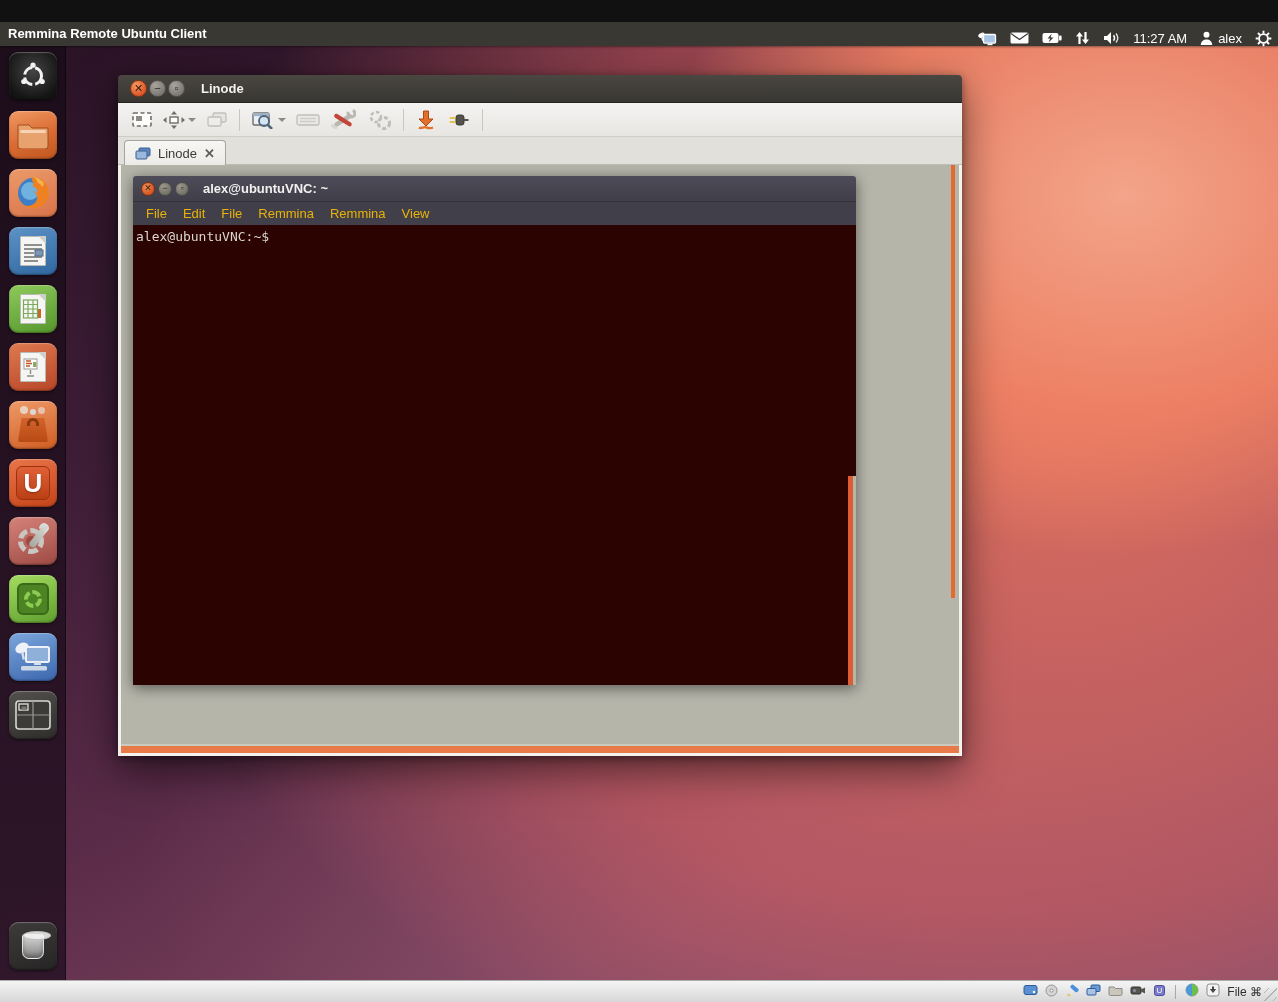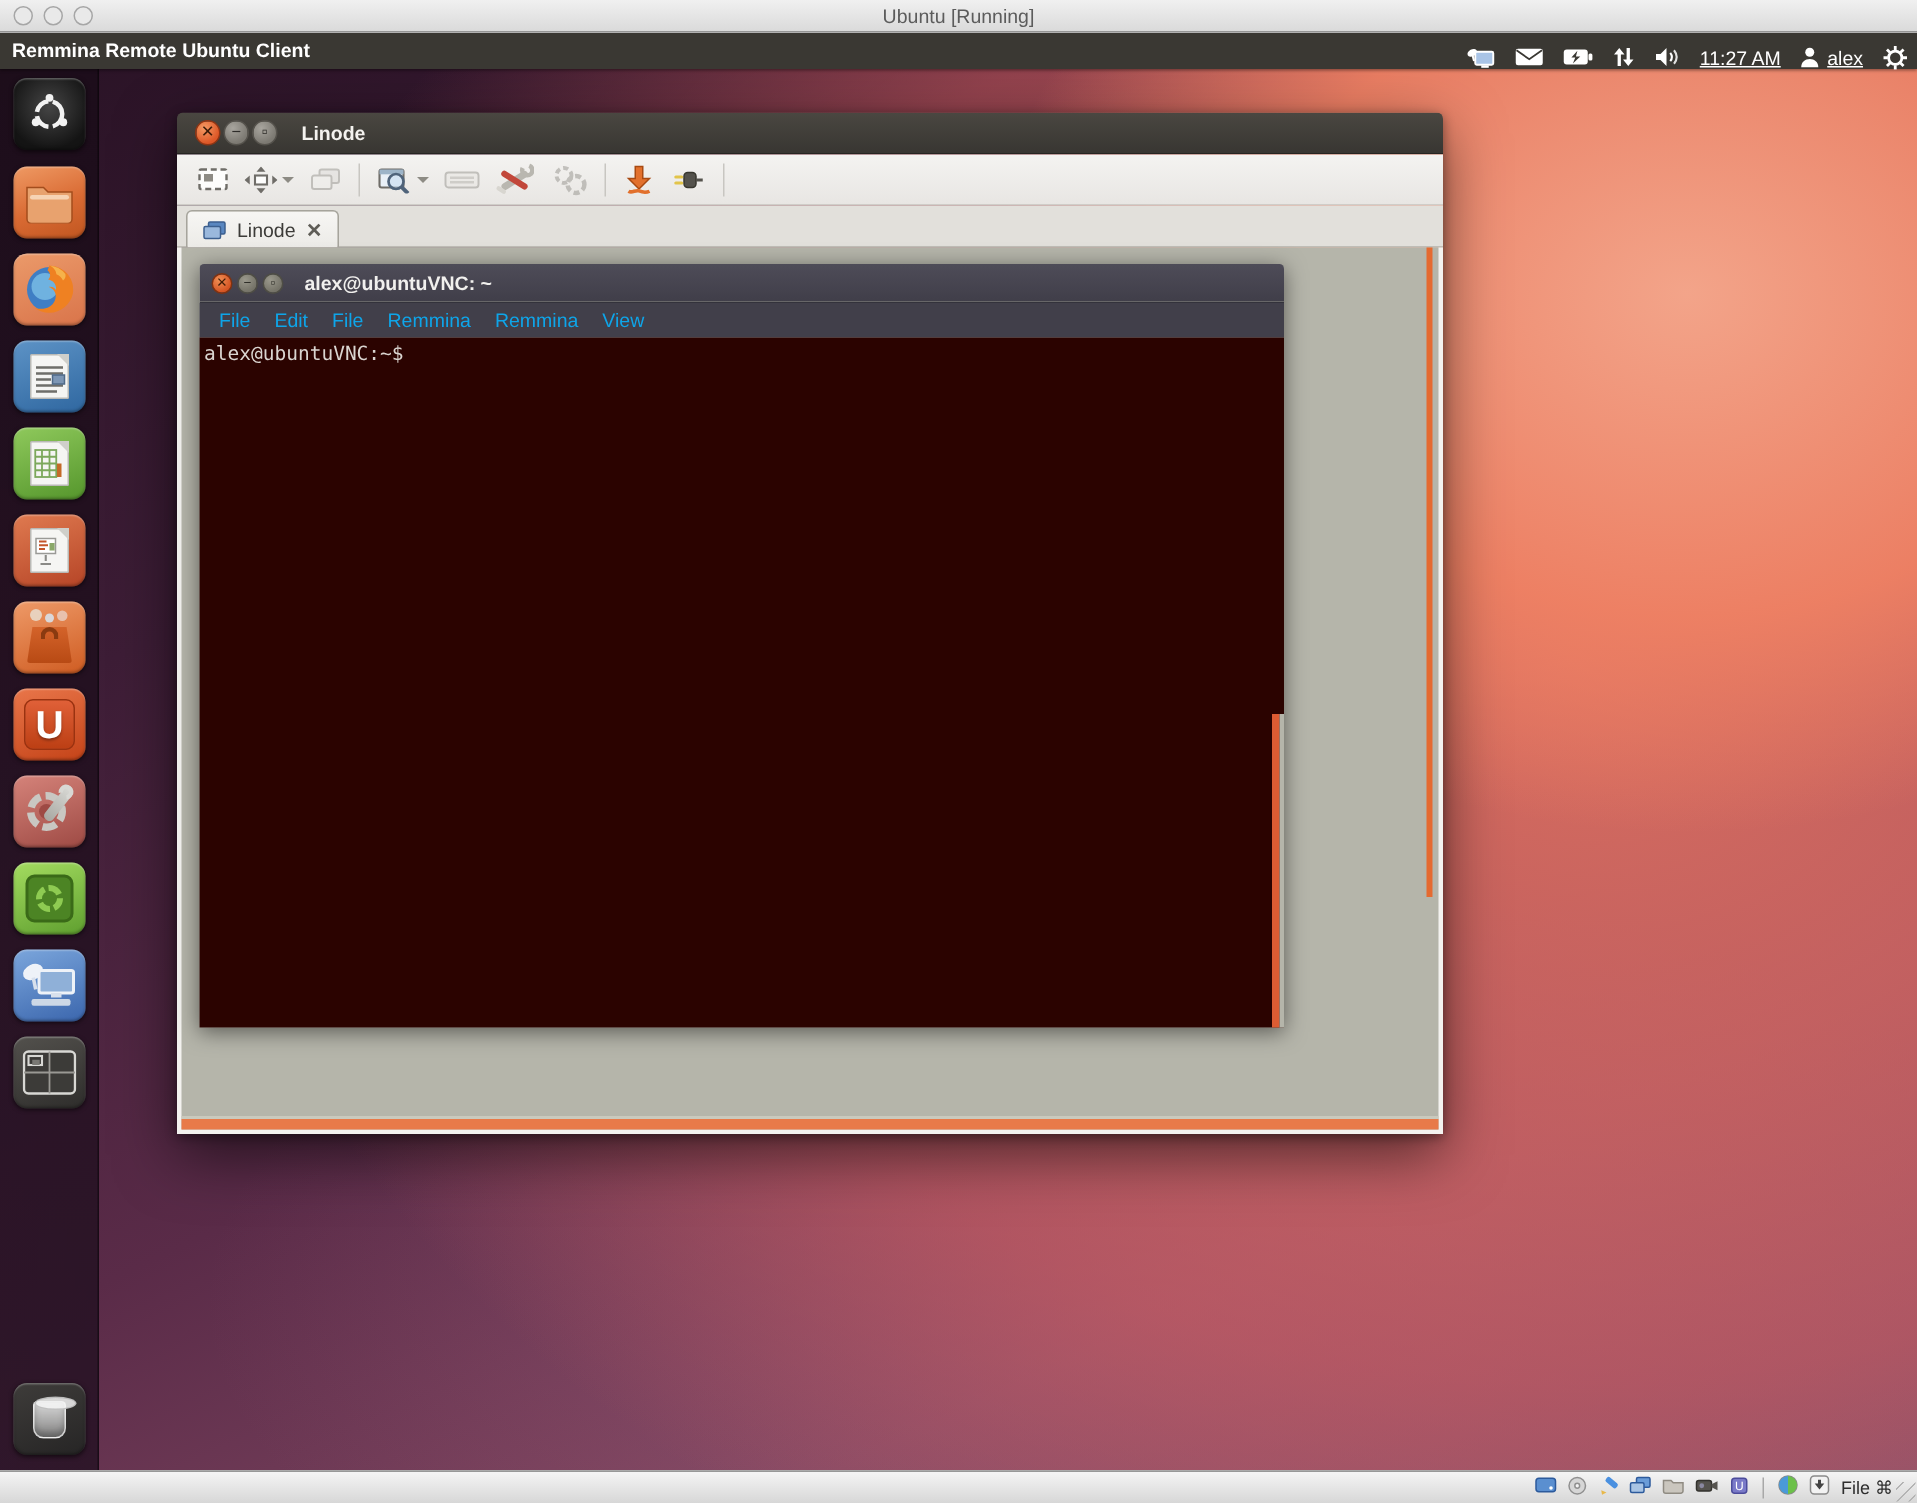--- a/index.html
+++ b/index.html
@@ -12,21 +12,21 @@
     background:linear-gradient(#f0f0f0,#dadada); border-bottom:1px solid #b3b3b3; z-index:50;}
   .traffic{ position:absolute; top:4px; width:13px; height:13px; border-radius:50%;
     border:1px solid #a6a6a6; background:#e9e9e9;}
   .t-close{left:9px;} .t-min{left:29px;} .t-zoom{left:49px;}
   .macos-title{ text-align:center; font-size:13px; line-height:21px; color:#5c5c5c; }
 
   
   .unity-panel{ position:absolute; top:22px; left:0; right:0; height:24px; background:#3a3833;
     color:#fff; z-index:50; box-shadow:0 1px 2px rgba(0,0,0,.4);}
   .panel-title{ position:absolute; left:8px; top:0; line-height:24px; font-size:13px; font-weight:bold;}
-  .panel-right{ position:absolute; right:6px; top:0; height:32px; display:flex; align-items:center; gap:13px;text-decoration:underline;}
+  .panel-right{ position:absolute; right:6px; top:0; height:32px; display:flex; align-items:center; gap:13px;}
   .ind{ display:flex; align-items:center; }
   .panel-clock{ font-size:13px; }
   .panel-user{ display:flex; align-items:center; gap:5px; font-size:13px;}
 
   
   .desktop{ position:absolute; top:46px; left:0; right:0; bottom:22px;
     background:
       radial-gradient(ellipse 620px 480px at 88% 16%, rgba(246,168,140,.95) 0%, rgba(240,130,100,.9) 45%, rgba(240,130,100,0) 75%),
       radial-gradient(ellipse 1150px 880px at 82% 42%, rgba(232,118,98,.9) 0%, rgba(205,92,95,.6) 55%, rgba(205,92,95,0) 80%),
       radial-gradient(ellipse 900px 420px at 60% 88%, rgba(163,94,120,.5) 0%, rgba(163,94,120,0) 70%),
@@ -107,47 +107,41 @@
     border-radius:3px 3px 0 0;}
   .term-titlebar{ height:26px; background:linear-gradient(#4e4c58,#403e49);
     border-radius:3px 3px 0 0; display:flex; align-items:center; padding-left:8px; gap:3px;
     border-bottom:1px solid #33323b;}
   .twbtn{ width:14px; height:14px; border-radius:50%; display:flex; align-items:center; justify-content:center;
     font-size:9px; line-height:1;}
   .twbtn-close{ background:radial-gradient(circle at 35% 30%, #f09055, #d55524 70%); border:1px solid #7e3212; color:#401c06;}
   .twbtn-gray{ background:radial-gradient(circle at 35% 30%, #9a988c, #757368 70%); border:1px solid #4e4d45; color:#2b2a25;}
   .term-title{ margin-left:11px; font-size:13px; font-weight:bold; color:#f1f0ee;}
   .term-menubar{ height:23px; background:#413f4a; display:flex; align-items:center; padding-left:5px;}
-  .mitem{ color:#0ea5e9; font-size:13px; padding:0 8px;}
+  .mitem{ color:#eab308; font-size:13px; padding:0 8px;}
   .term-body{ flex:1; position:relative; background:#2b0300; padding:4px 3px;
     font-family:"DejaVu Sans Mono",monospace; font-size:13px; color:#dad5d0;}
   .term-orange{ position:absolute; right:3px; bottom:0; width:5px; height:209px; background:#dd5c33;}
   .term-gray-sliver{ position:absolute; right:0; bottom:0; width:3px; height:209px; background:#b5b5aa;}
 
   
   .vbox-statusbar{ position:absolute; bottom:0; left:0; right:0; height:22px;
     background:linear-gradient(#f5f5f5,#d7d7d7); border-top:1px solid #ababab;
     display:flex; align-items:center; justify-content:flex-end; gap:7px;
     padding-right:16px; font-size:12px; color:#2e2e2e; z-index:60;}
   .sb-sep{ width:1px; height:14px; background:#a8a8a8; margin:0 2px;}
   .sb-grip{ position:absolute; right:1px; bottom:1px; width:13px; height:13px;
     background:repeating-linear-gradient(135deg, transparent 0 3px, #b4b4b4 3px 4px, transparent 4px 6px);}
   .hostkey{ display:flex; align-items:center; gap:3px; }
 </style>
 </head>
 <body>
 
 <div id="stage">
 
-  <div class="macos-titlebar">
-    <span class="traffic t-close"></span>
-    <span class="traffic t-min"></span>
-    <span class="traffic t-zoom"></span>
-    <div class="macos-title">Ubuntu [Running]</div>
-  </div>
 
   <div class="unity-panel">
     <div class="panel-title">Remmina Remote Ubuntu Client</div>
     <div class="panel-right">
       <span class="ind">
         <svg width="20" height="15" viewBox="0 0 20 15">
             <ellipse cx="4.5" cy="4.2" rx="3.4" ry="2.3" fill="#fff" transform="rotate(-28 4.5 4.2)"></ellipse>
             <rect x="4" y="6" width="1.4" height="4" fill="#fff" transform="rotate(-15 4 6)"></rect>
             <rect x="6.5" y="3.5" width="12" height="8.6" rx="1" fill="#a9c4e6" stroke="#fff" stroke-width="1.3"></rect>
             <rect x="10.5" y="12.6" width="5" height="1.6" fill="#fff"></rect>

